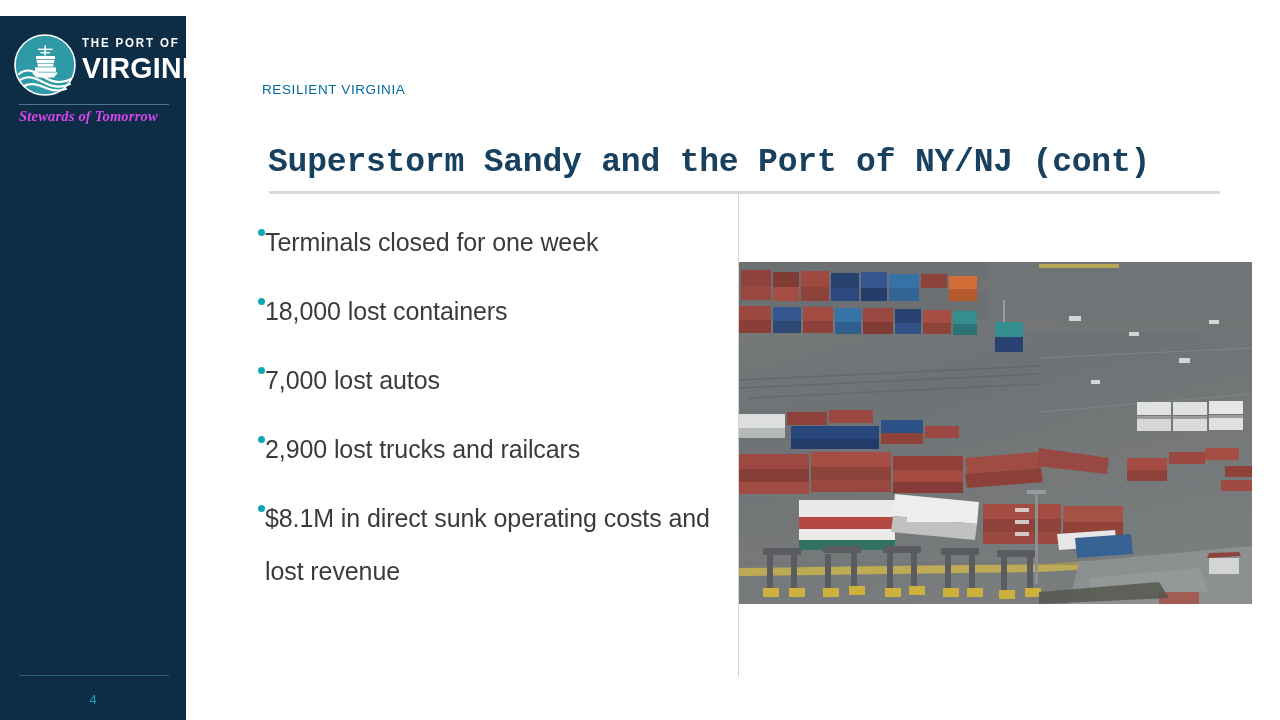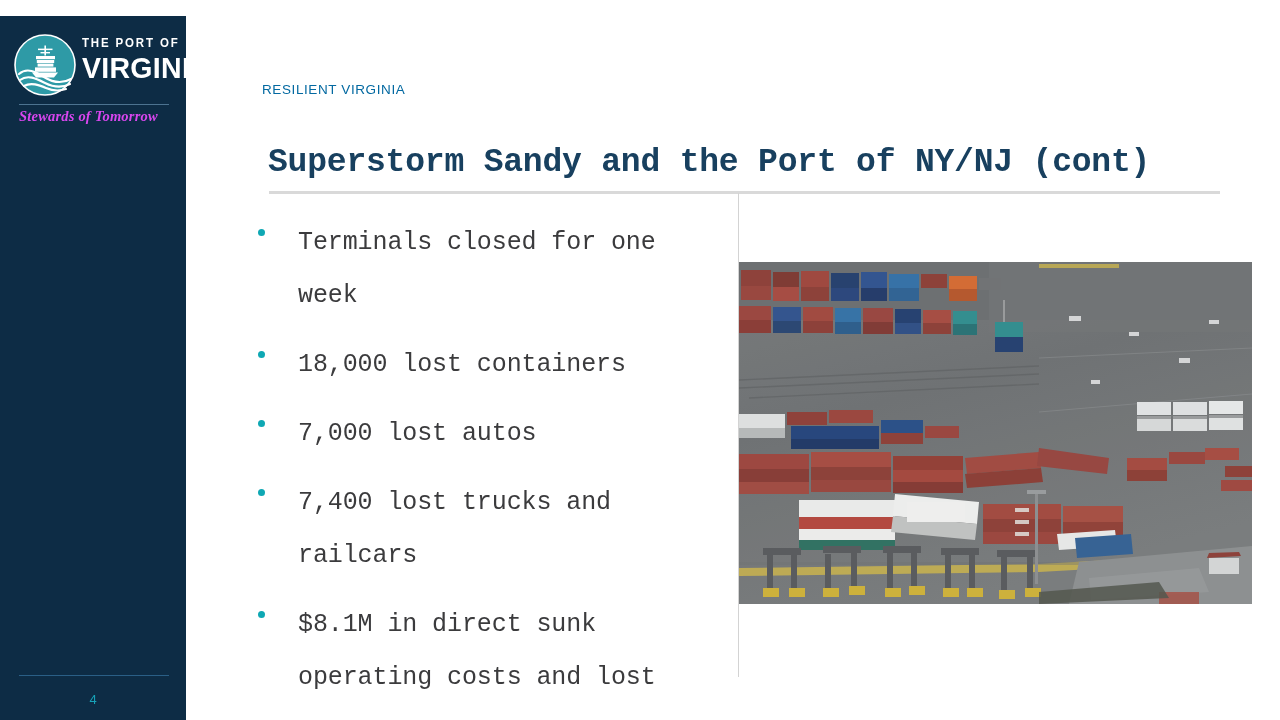--- a/index.html
+++ b/index.html
@@ -182,23 +182,22 @@
     flex: 0 0 auto;
     width: 7px;
     height: 7px;
     border-radius: 50%;
     background: #0fa8b4;
     margin-top: 13px;
     margin-right: 0;
   }
   .bullet-text {
     flex: 1 1 auto;
-    margin-left: 33px;
     color: #3b3b3d;
-    font-family: Liberation Mono, monospace;
+    font-family: Liberation Sans, sans-serif;
     font-size: 25px;
     line-height: 53px;
     letter-spacing: -0.1px;
   }
 
   
   #photo-frame {
     position: absolute;
     left: 739px;
     top: 246px;
@@ -278,21 +277,21 @@
       <span class="bullet-text">18,000 lost containers</span>
     </div>
 
     <div class="bullet-row">
       <span class="bullet-dot"></span>
       <span class="bullet-text">7,000 lost autos</span>
     </div>
 
     <div class="bullet-row">
       <span class="bullet-dot"></span>
-      <span class="bullet-text">7,400 lost trucks and railcars</span>
+      <span class="bullet-text">2,900 lost trucks and railcars</span>
     </div>
 
     <div class="bullet-row">
       <span class="bullet-dot"></span>
       <span class="bullet-text">$8.1M in direct sunk operating costs and lost revenue</span>
     </div>
 
   </div>
 
   <div id="photo-frame">

